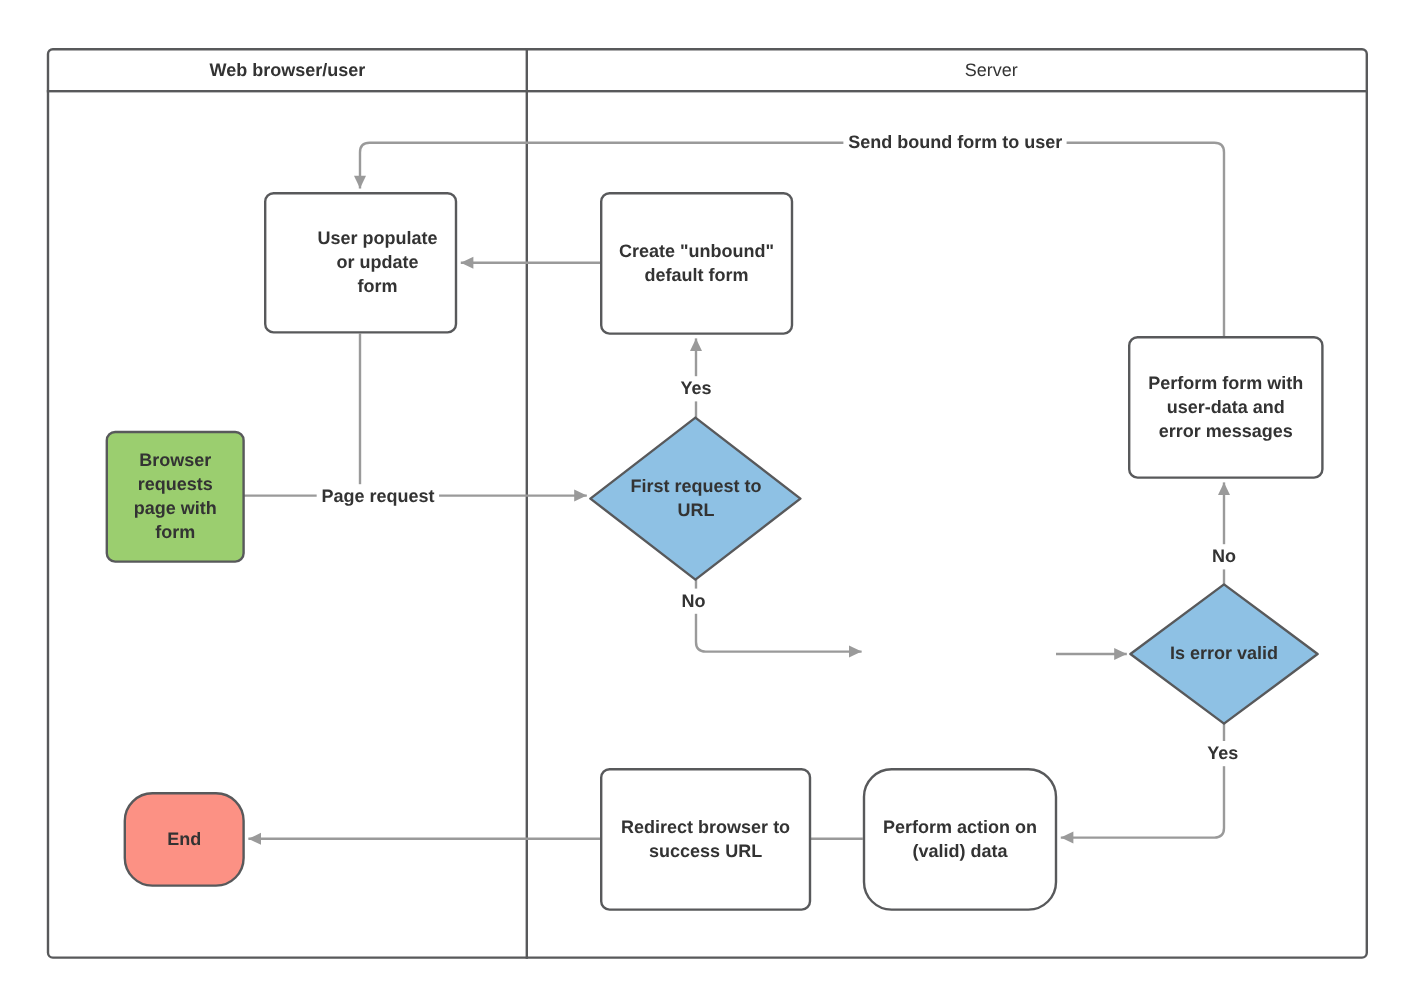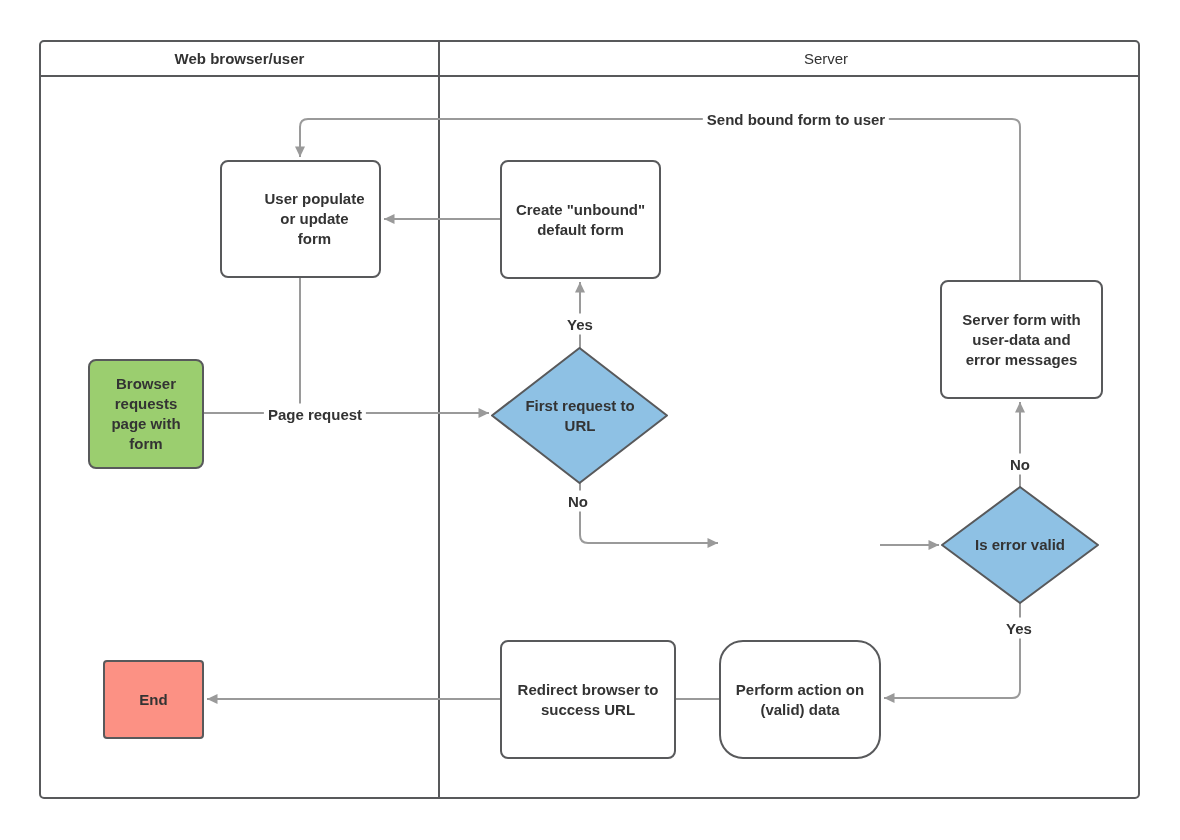--- a/index.html
+++ b/index.html
@@ -33,21 +33,21 @@
   svg.wires polygon.decision{fill:var(--blue);stroke:var(--border);
     stroke-width:2px;stroke-linejoin:round;}
   
   .node{position:absolute;box-sizing:border-box;display:flex;align-items:center;
     justify-content:center;text-align:center;font-size:15px;font-weight:bold;
     line-height:20px;color:var(--text);}
   .process{background:var(--bg);border:2px solid var(--border);border-radius:8px;
     padding:0 13px;}
   .terminator{border:2px solid var(--border);}
   .terminator.start{background:var(--green);border-radius:8px;padding:0 12px;}
-  .terminator.end{background:var(--salmon);border-radius:4px;padding:0 10px;}
+  .terminator.end{background:var(--salmon);border-radius:24px;padding:0 10px;}
   .node-user-populate{left:220px;top:160px;width:161px;height:118px;padding-left:41px;}
   .node-create-unbound{left:500px;top:160px;width:161px;height:119px;}
   .node-browser-requests{left:88px;top:359px;width:116px;height:110px;}
   .node-validate-data{left:721px;top:483px;width:159px;height:122px;}
   .node-create-form-errors{left:940px;top:280px;width:163px;height:119px;}
   .node-perform-action{left:719px;top:640px;width:162px;height:119px;border-radius:24px;}
   .node-redirect-browser{left:500px;top:640px;width:176px;height:119px;}
   .node-end{left:103px;top:660px;width:101px;height:79px;}
   
   .diamond-label{position:absolute;transform:translate(-50%,-50%);
@@ -96,21 +96,21 @@
     <path class="edge" d="M719,699 H664" marker-end="url(#arrow)"></path>
     <path class="edge" d="M500,699 H207" marker-end="url(#arrow)"></path>
 
     <polygon class="decision" points="492,415.5 579.5,348 667,415.5 579.5,483"></polygon>
     <polygon class="decision" points="942,545 1020,487 1098,545 1020,603"></polygon>
   </svg>
 
   <div class="node terminator start node-browser-requests">Browser requests page with form</div>
   <div class="node process node-user-populate">User populate or update form</div>
   <div class="node process node-create-unbound">Create "unbound" default form</div>
-  <div class="node process node-create-form-errors">Server form with user-data and error messages</div>
+  <div class="node process node-create-form-errors">Perform form with user-data and error messages</div>
   <div class="node process node-perform-action">Perform action on (valid) data</div>
   <div class="node process node-redirect-browser">Redirect browser to success URL</div>
   <div class="node terminator end node-end">End</div>
 
   <div class="diamond-label d1">First request to URL</div>
   <div class="diamond-label d2">Is error valid</div>
 
   <div class="edge-label lbl-page-request">Page request</div>
   <div class="edge-label lbl-yes1">Yes</div>
   <div class="edge-label lbl-no1">No</div>

